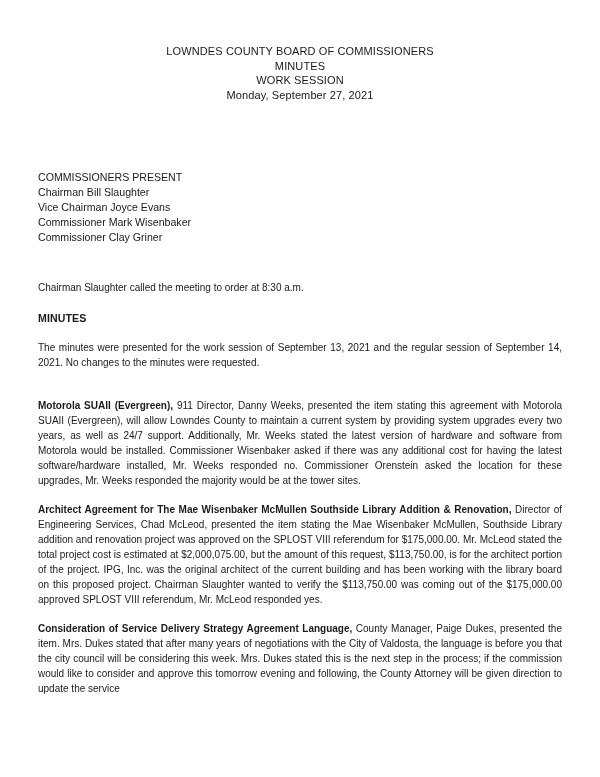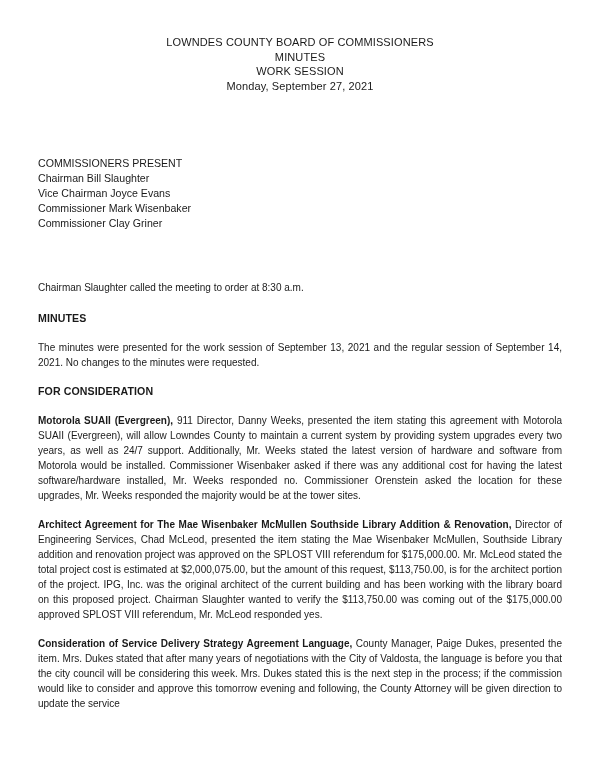--- a/index.html
+++ b/index.html
@@ -17,38 +17,38 @@
   .page {
     position: relative;
     width: 600px;
     height: 777px;
     background: #ffffff;
     box-sizing: border-box;
     overflow: hidden;
   }
   .doc-header {
     text-align: center;
-    padding-top: 35px;
+    padding-top: 44px;
     font-size: 11px;
     line-height: 14.6px;
     color: #1a1a1a;
     letter-spacing: 0.01em;
   }
   .doc-header .hline {
     display: block;
     white-space: nowrap;
   }
   .body-col {
     position: absolute;
     left: 38px;
     top: 0;
     width: 524px;
   }
   .attendees {
-    margin-top: 4px;
+    margin-top: 18px;
     font-size: 10.6px;
     line-height: 15px;
     text-align: left;
   }
   .attendees .aline {
     display: block;
     white-space: nowrap;
   }
   .para {
     font-size: 10px;
@@ -101,21 +101,20 @@
     <div class="gap-16"></div>
 
     <p class="section-head">MINUTES</p>
 
     <div class="gap-14"></div>
 
     <p class="para">The minutes were presented for the work session of September 13, 2021 and the regular session of September 14, 2021.  No changes to the minutes were requested.</p>
 
     <div class="gap-14"></div>
 
-    <p class="section-head">FOR CONSIDERATION</p>
 
     <div class="gap-14"></div>
 
     <p class="para"><span class="lead">Motorola SUAII (Evergreen),</span><span> 911 Director, Danny Weeks, presented the item stating this agreement with Motorola SUAII (Evergreen), will allow Lowndes County to maintain a current system by providing system upgrades every two years, as well as 24/7 support.  Additionally, Mr. Weeks stated the latest version of hardware and software from Motorola would be installed.  Commissioner Wisenbaker asked if there was any additional cost for having the latest software/hardware installed, Mr. Weeks responded no.  Commissioner Orenstein asked the location for these upgrades, Mr. Weeks responded the majority would be at the tower sites.</span></p>
 
     <div class="gap-14"></div>
 
     <p class="para"><span class="lead">Architect Agreement for The Mae Wisenbaker McMullen Southside Library Addition &amp; Renovation,</span><span> Director of Engineering Services, Chad McLeod, presented the item stating the Mae Wisenbaker McMullen, Southside Library addition and renovation project was approved on the SPLOST VIII referendum for $175,000.00.  Mr. McLeod stated the total project cost is estimated at $2,000,075.00, but the amount of this request, $113,750.00, is for the architect portion of the project. IPG, Inc. was the original architect of the current building and has been working with the library board on this proposed project.  Chairman Slaughter wanted to verify the $113,750.00 was coming out of the $175,000.00 approved SPLOST VIII referendum, Mr. McLeod responded yes.</span></p>
 
     <div class="gap-14"></div>

